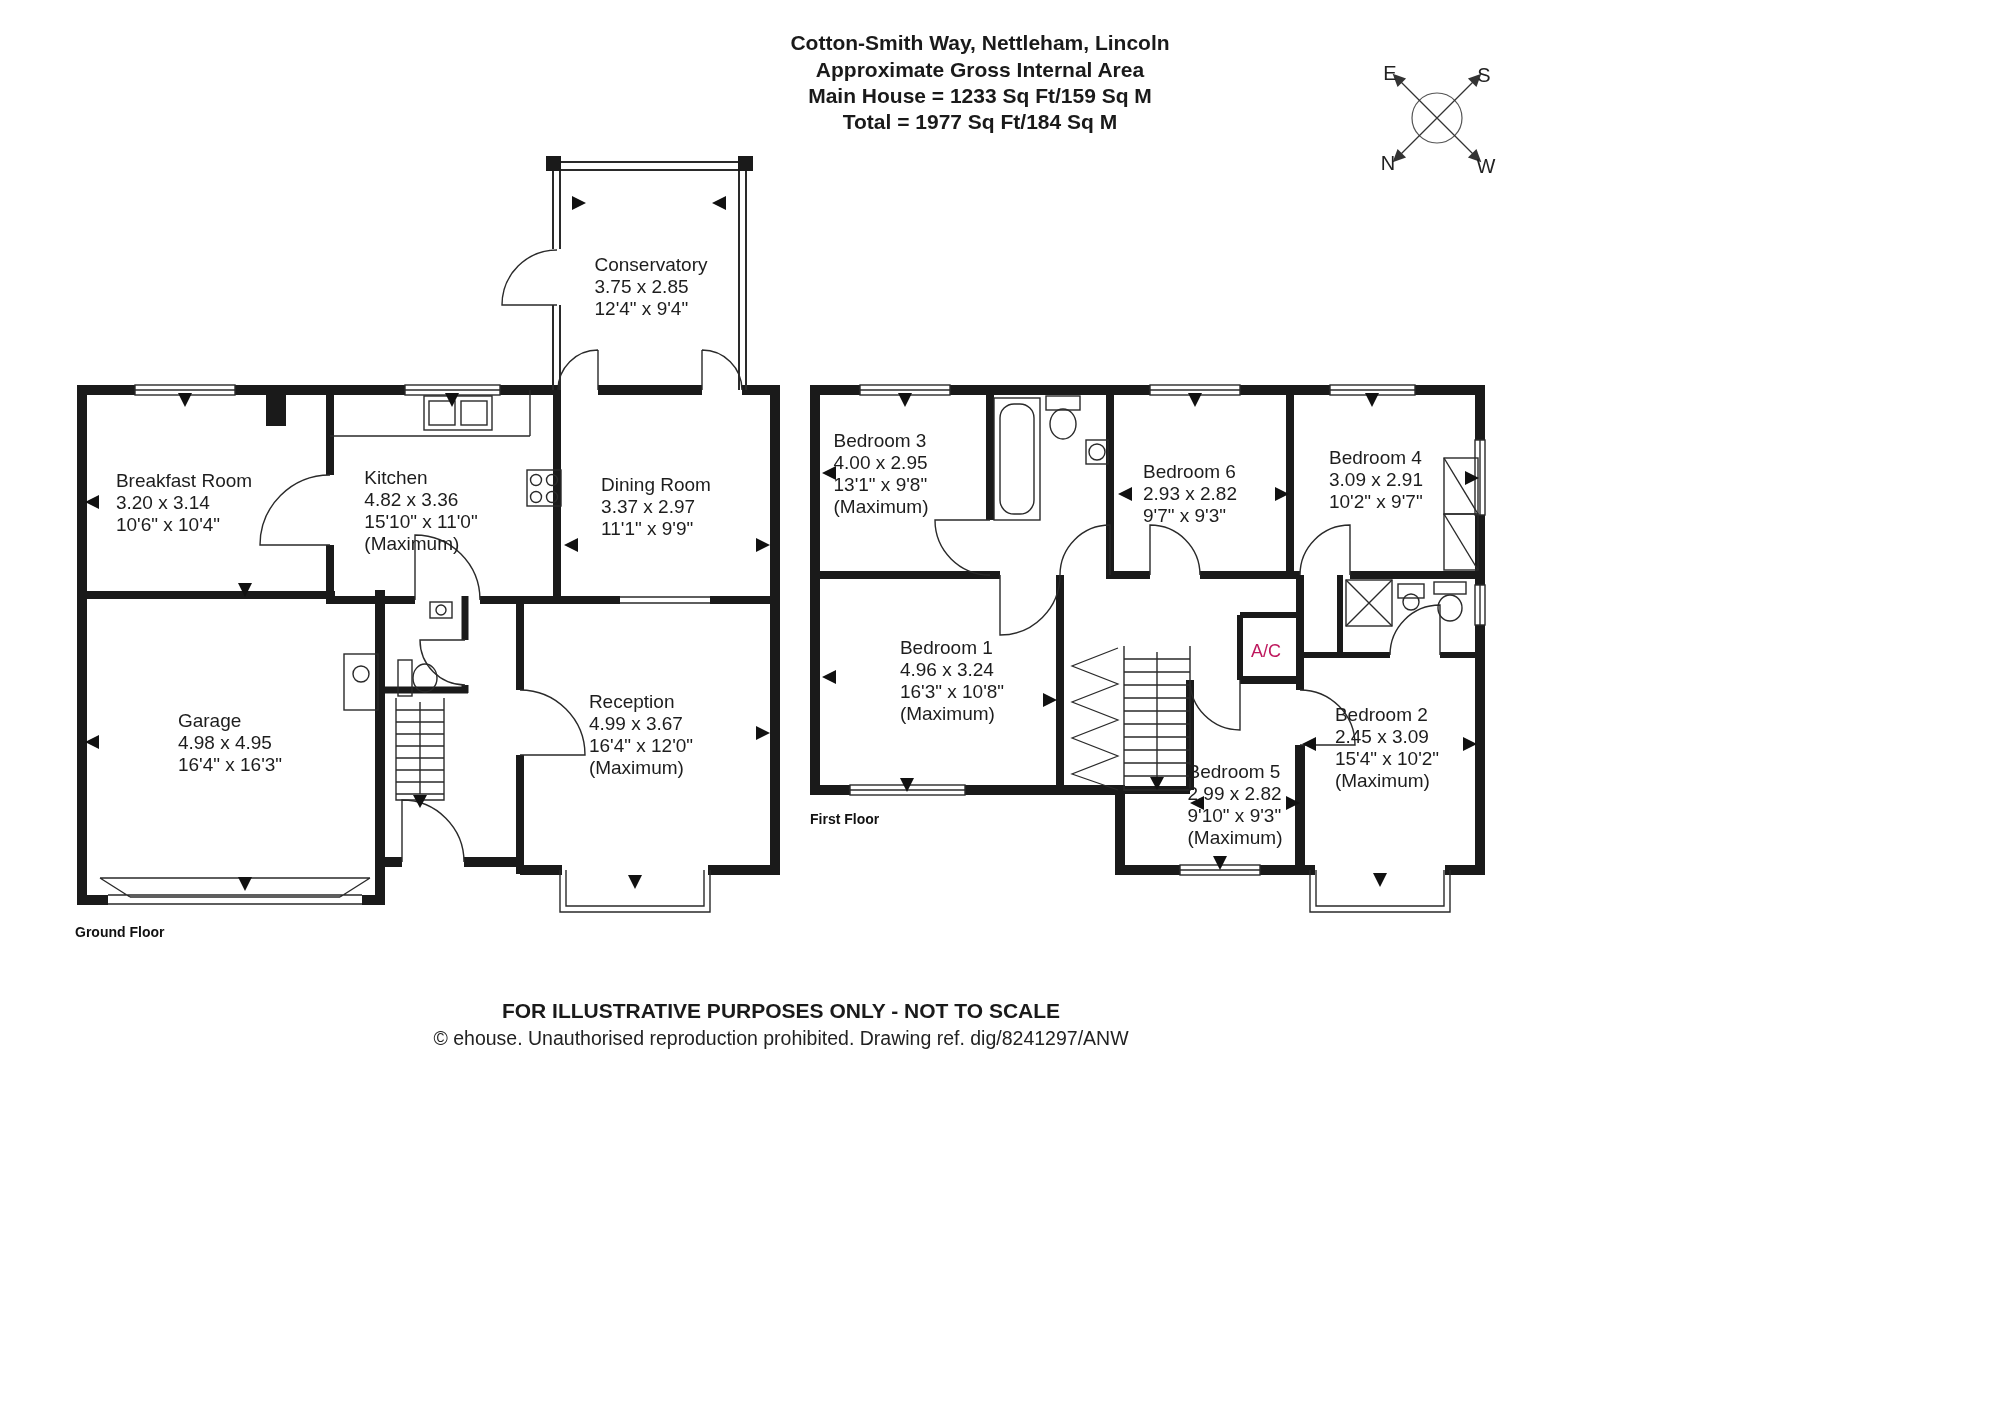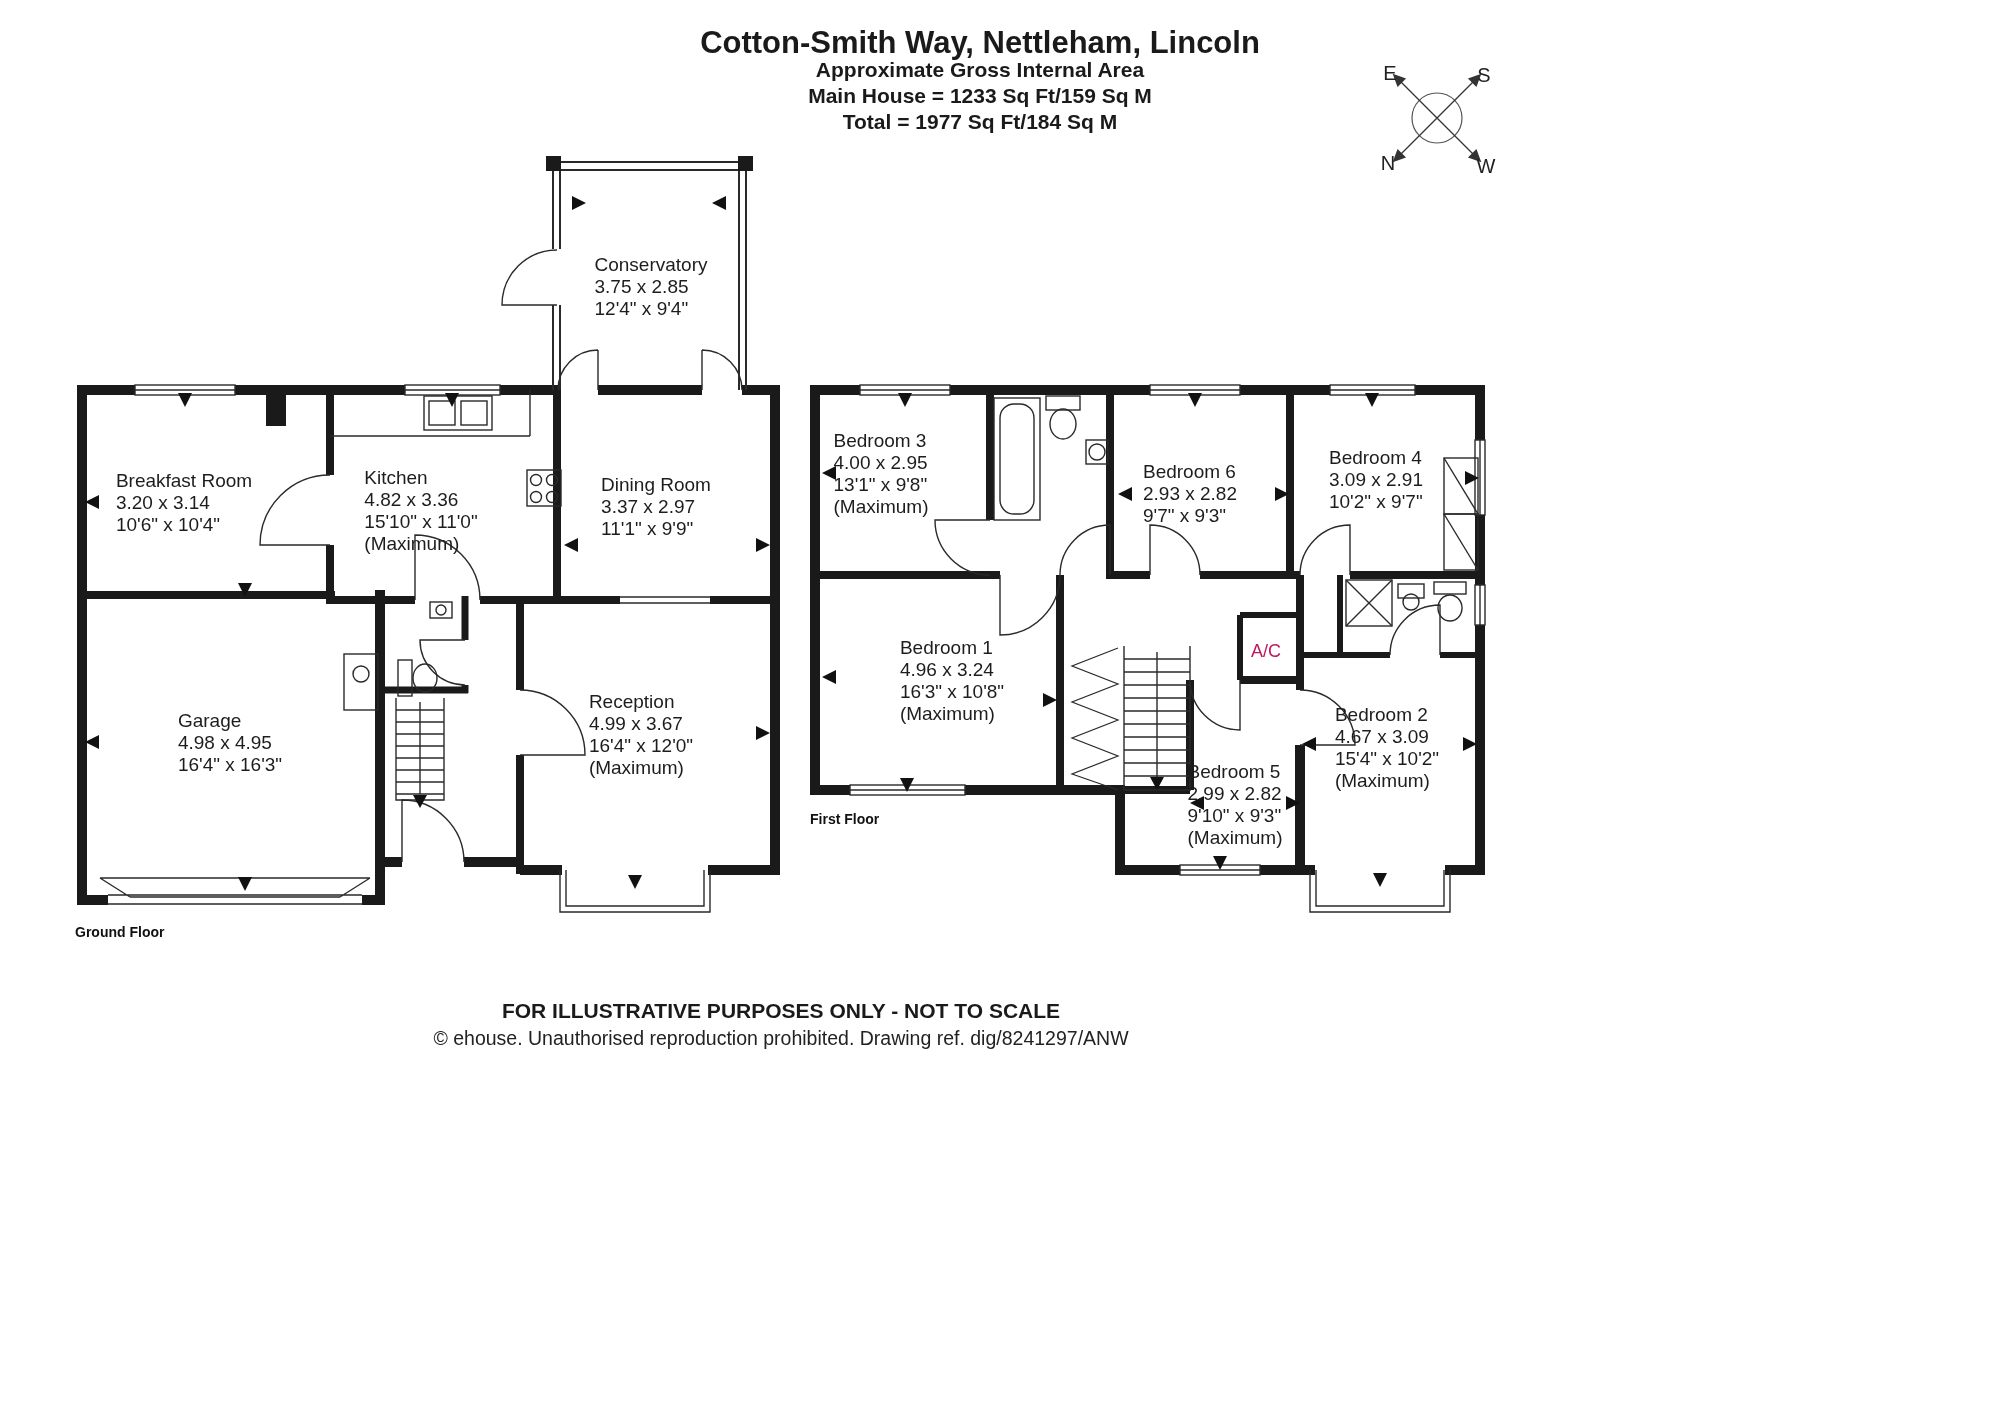--- a/index.html
+++ b/index.html
@@ -2,21 +2,21 @@
 <html><head>
 <meta charset="utf-8">
 <style>
   html,body { margin:0; padding:0; background:#fff; }
   .page {
     position:relative; width:2000px; height:1414px; background:#ffffff;
     font-family:"Liberation Sans", sans-serif; color:#1a1a1a; overflow:hidden;
   }
   .header { position:absolute; left:380px; top:28px; width:1200px; text-align:center; font-weight:bold; }
   .h-line { font-size:21px; line-height:26px; }
-  .h-line.address { font-size:31px; line-height:29px;text-align:center; }
+  .h-line.address { font-size:21px; line-height:29px;text-align:center; }
   .plan { position:absolute; left:0; top:0; }
   .compass { position:absolute; left:1375px; top:56px; width:124px; height:124px; }
   .room-label {
     position:absolute; transform:translate(-50%,-50%); text-align:left;
     white-space:nowrap; font-size:19px; line-height:22px; color:#1d1d1d;
   }
   .ac-label { position:absolute; transform:translate(-50%,-50%); font-size:18px; color:#be185d; }
   .floor-label { position:absolute; font-weight:bold; font-size:14px; color:#111; }
   .footer { position:absolute; left:200px; top:997px; width:1162px; text-align:center; }
   .footer-bold { font-weight:bold; font-size:21px; line-height:28px; }
@@ -271,21 +271,21 @@
     <div>10'2" x 9'7"</div>
   </div>
   <div class="room-label" style="left:952px;top:681px">
     <div>Bedroom 1</div>
     <div>4.96 x 3.24</div>
     <div>16'3" x 10'8"</div>
     <div>(Maximum)</div>
   </div>
   <div class="room-label" style="left:1387px;top:748px">
     <div>Bedroom 2</div>
-    <div>4.67 x 3.09</div>
+    <div>2.45 x 3.09</div>
     <div>15'4" x 10'2"</div>
     <div>(Maximum)</div>
   </div>
   <div class="room-label" style="left:1235px;top:805px">
     <div>Bedroom 5</div>
     <div>2.99 x 2.82</div>
     <div>9'10" x 9'3"</div>
     <div>(Maximum)</div>
   </div>
 

